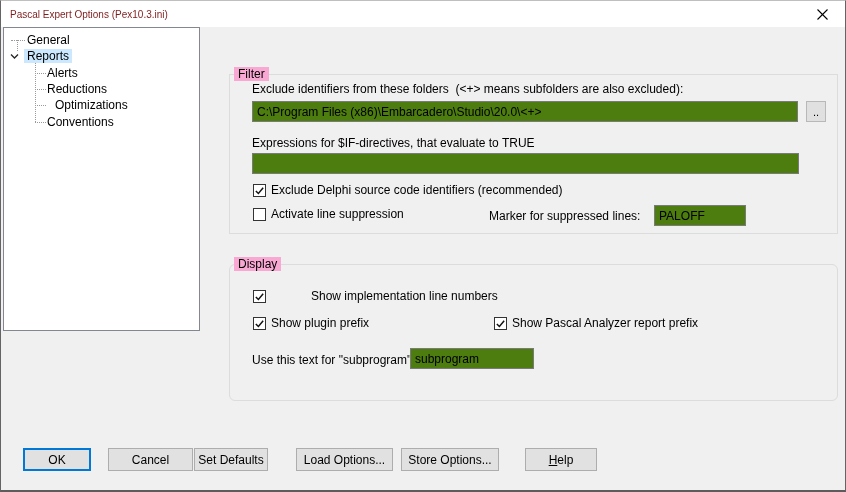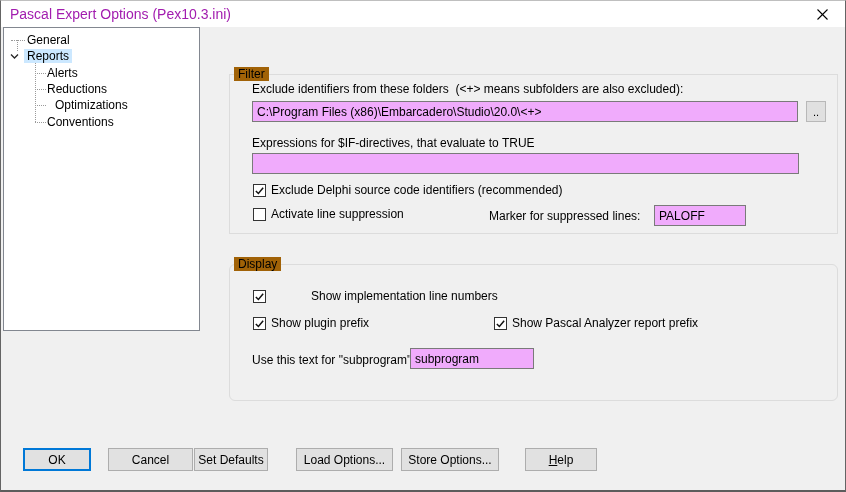--- a/index.html
+++ b/index.html
@@ -19,21 +19,21 @@
     border-bottom: 2px solid #5c5c5c;
     border-top: 1px solid #bfbfbf;
     overflow: hidden;
   }
   
   .titlebar {
     position: absolute; left: 0; top: 0; right: 0; height: 26px;
     background: #ffffff;
     display: flex; align-items: center;
   }
-  .titlebar .title { padding-left: 9px; font-size: 14px; color: #a21caf; }
+  .titlebar .title { padding-left: 9px; font-size: 10px; color: #7f1d1d; }
   .close-btn {
     position: absolute; right: 0; top: 0; width: 45px; height: 26px;
     display: flex; align-items: center; justify-content: center;
     cursor: pointer; background: transparent;
   }
   
   .tree-panel {
     position: absolute; left: 2px; top: 26px; width: 197px; height: 304px;
     background: #ffffff; border: 1px solid #828790;
   }
@@ -43,28 +43,28 @@
   .t-conn { position: absolute; }
   .t-h { border-top: 1px dotted #9a9a9a; }
   .t-v { border-left: 1px dotted #9a9a9a; }
   .chev { position: absolute; width: 11px; height: 11px; }
   
   .groupbox {
     position: absolute; border: 1px solid #dcdcdc;
   }
   .groupbox > .legend {
     position: absolute; top: -8px; left: 4px;
-    background: #a16207; padding: 0 4px; line-height: 14px;
+    background: #f9a8d4; padding: 0 4px; line-height: 14px;
   }
   .gb-filter { left: 228px; top: 73px; width: 609px; height: 160px; }
   .gb-display { left: 228px; top: 263px; width: 609px; height: 137px; border-radius: 6px; }
   .flabel { position: absolute; white-space: pre; }
   .txtinput {
     position: absolute;
-    background: #f0abfc; border: 1px solid #7a7a7a;
+    background: #4d7c0f; border: 1px solid #7a7a7a;
     font-family: "Liberation Sans", "DejaVu Sans", sans-serif;
     font-size: 12px; padding: 1px 4px; color: #000;
     outline: none;
   }
   .browse-btn {
     position: absolute;
     background: #e0e0e0; border: 1px solid #b8b8b8;
     font-size: 11px; line-height: 10px; text-align: center;
     cursor: pointer; padding: 0;
     font-family: "Liberation Sans", "DejaVu Sans", sans-serif;

